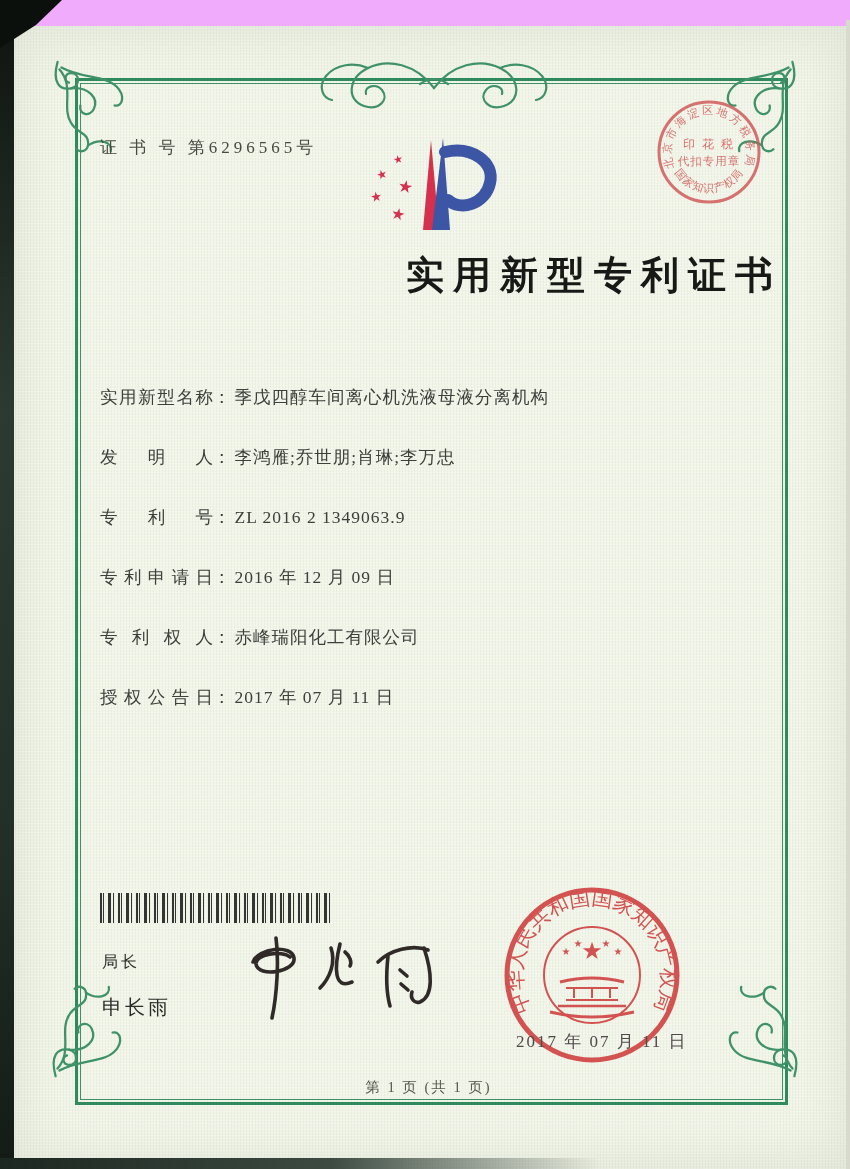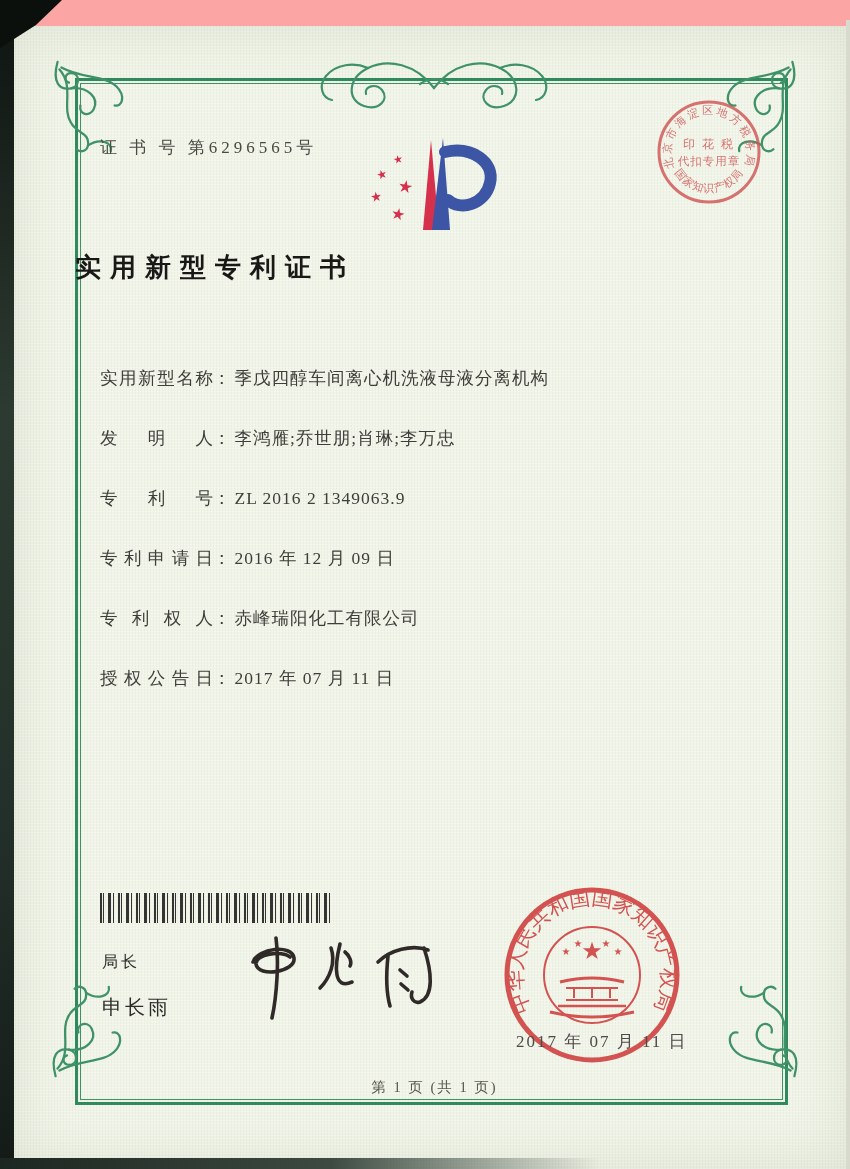--- a/index.html
+++ b/index.html
@@ -1,18 +1,18 @@
 <!DOCTYPE html>
 <html><head>
 <meta charset="utf-8">
 <style>
   html,body{margin:0;padding:0;background:#ffffff;}
   .page{
     position:relative;width:850px;height:1169px;overflow:hidden;
-    background:#fca5a5;
+    background:#f0abfc;
     font-family:"Liberation Serif","DejaVu Serif",serif;
   }
   
   .paper{
     position:absolute;left:12px;top:26px;width:838px;height:1143px;
     background-color:#f1f4e8;
     background-image:
       repeating-linear-gradient(0deg, rgba(255,255,255,.28) 0 1px, rgba(0,0,0,0) 1px 3px),
       repeating-linear-gradient(90deg, rgba(214,224,198,.30) 0 1px, rgba(0,0,0,0) 1px 3px);
     box-shadow: inset 0 0 60px rgba(120,140,110,.18);
@@ -31,26 +31,26 @@
     border:3px solid #2f8a5e;z-index:1;}
   .frame-inner{position:absolute;left:2px;top:2px;right:2px;bottom:2px;border:1px solid #3f9268;}
 
   .overlay-svg{position:absolute;left:0;top:0;width:850px;height:1169px;z-index:2;pointer-events:none;}
 
   .cert-number{position:absolute;left:100px;top:136px;font-size:17px;letter-spacing:4px;
     color:#4a4a44;z-index:3;}
 
   .logo{position:absolute;left:352px;top:130px;width:150px;height:108px;z-index:3;}
 
-  .cert-title{position:absolute;left:75px;top:250px;width:707px;text-align:left;
-    font-size:26px;font-weight:bold;letter-spacing:9px;color:#181816;z-index:3;}
+  .cert-title{position:absolute;left:75px;top:250px;width:707px;text-align:right;
+    font-size:38px;font-weight:bold;letter-spacing:9px;color:#181816;z-index:3;}
 
   .fields{position:absolute;left:100px;top:366px;width:640px;z-index:3;}
   .field-row{position:absolute;left:0;font-size:17.5px;color:#3e3e3a;white-space:nowrap;}
-  .field-row .flabel{display:inline-block;width:113px;text-align:justify;text-align-last:justify;
+  .field-row .flabel{display:inline-block;width:113px;text-align:justify;text-align-last:justify;margin-top:19px;
     -moz-text-align-last:justify;}
   .field-row .fvalue{padding-left:4px;letter-spacing:1px;text-align:center;}
   .r0{top:0px}.r1{top:60px}.r2{top:120px}.r3{top:180px}.r4{top:240px}.r5{top:300px}
 
   .paragraphs{position:absolute;left:88px;top:694px;width:682px;z-index:3;
     font-size:16.5px;line-height:27px;color:#3a3a36;text-align:justify;}
   .paragraphs p{margin:0;text-indent:2em;}
 
   .barcode{position:absolute;left:100px;top:893px;width:233px;height:30px;z-index:3;opacity:.88;
     background:
@@ -63,21 +63,21 @@
   .signer-name{position:absolute;left:102px;top:994px;font-size:20px;color:#2c2c28;z-index:3;
     letter-spacing:3px;font-family:"Liberation Sans","DejaVu Sans",sans-serif;}
   .signature{position:absolute;left:230px;top:925px;width:220px;height:105px;z-index:3;}
 
   .office-seal{position:absolute;left:504px;top:887px;width:176px;height:176px;z-index:4;opacity:.88;}
   .tax-seal{position:absolute;left:649px;top:92px;width:120px;height:120px;z-index:4;opacity:.82;}
   .issue-date{position:absolute;left:516px;top:1030px;font-size:17px;letter-spacing:2px;
     color:#50494a;z-index:5;}
 
   .page-footer{position:absolute;left:75px;top:1078px;width:707px;text-align:center;
-    font-size:14.5px;letter-spacing:2px;color:#56564f;z-index:3;margin-left:6px;}
+    font-size:14.5px;letter-spacing:2px;color:#56564f;z-index:3;}
 
   svg text{font-family:"Liberation Serif","DejaVu Serif",serif;}
   .star-glyph{font-family:"DejaVu Sans","Liberation Sans",sans-serif;}
 </style>
 </head>
 <body>
 
 <div class="page">
 
   <div class="paper"></div>

